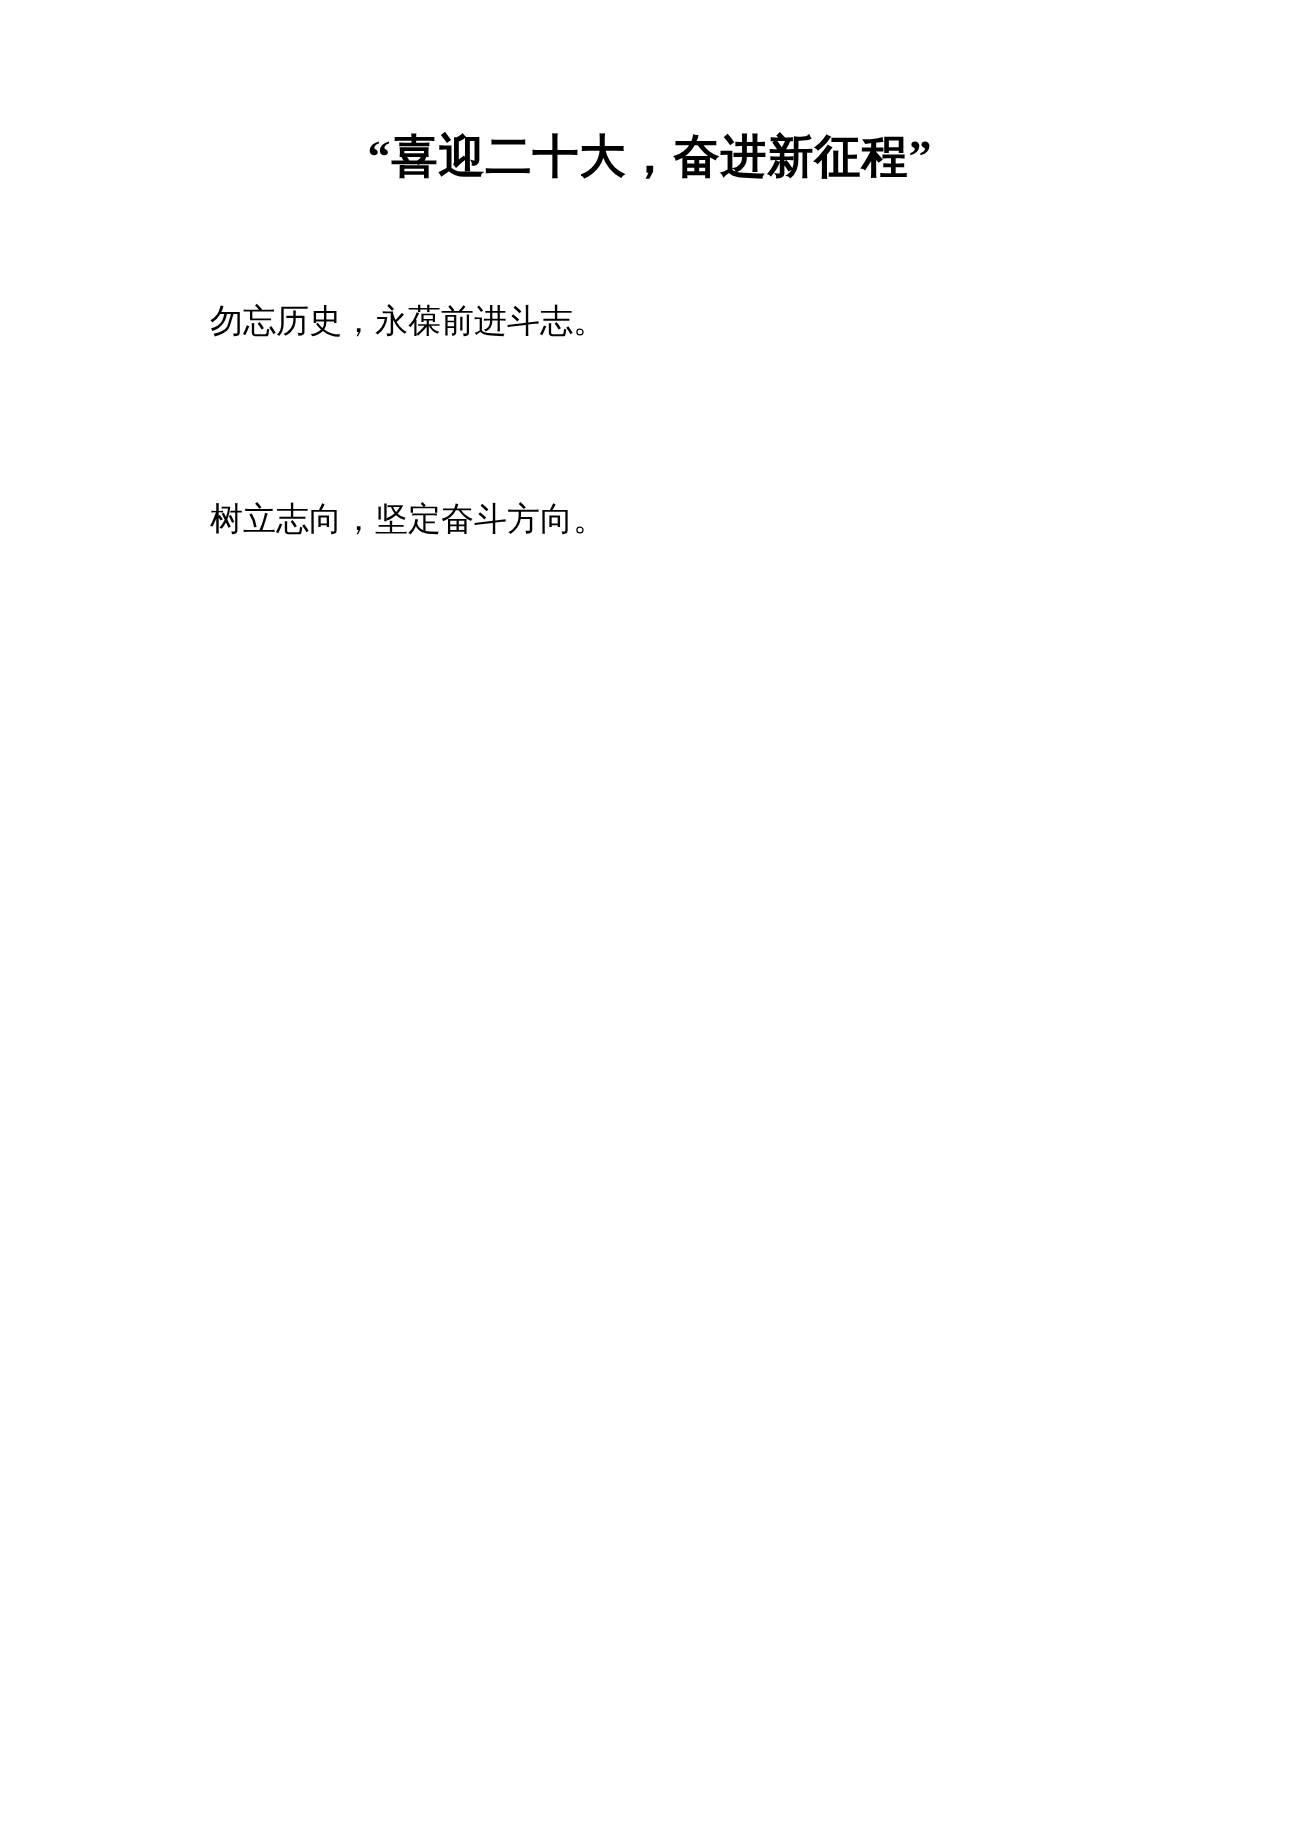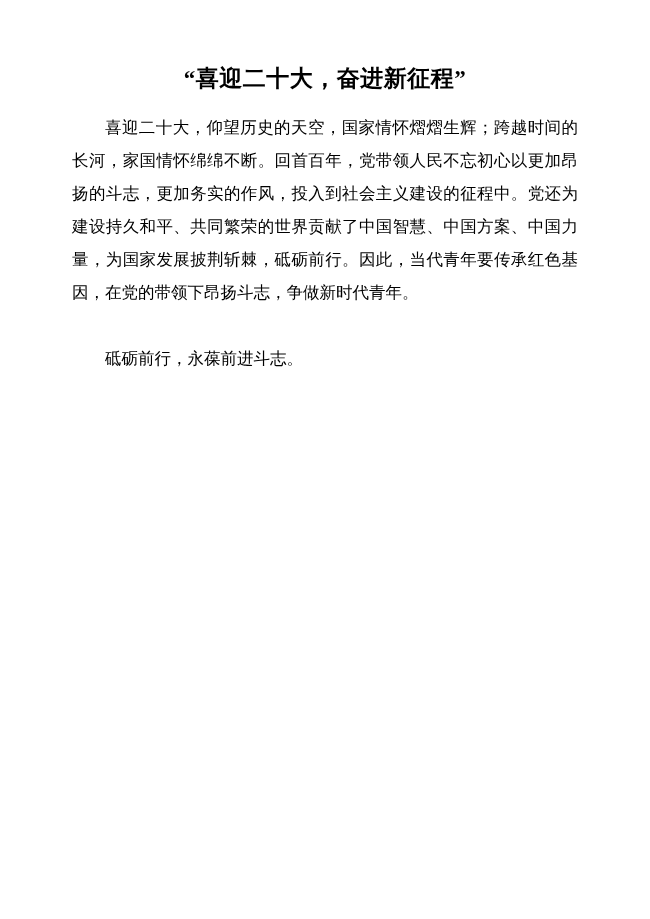--- a/index.html
+++ b/index.html
@@ -43,25 +43,25 @@
     height: 33px;
   }
 </style>
 </head>
 <body>
 
 <div class="page">
 
   <h1 class="doc-title">“喜迎二十大，奋进新征程”</h1>
 
-  <p class="para">喜迎二十大，仰望历史的天空，国家情怀熠熠生辉；跨越时间的长河，家国情怀绵绵不断。回首百年，党带领人民不忘初心以更加昂扬的斗志，更加务实的作风，投入到社会主义建设的征程中。党还为建设持久和平、共同繁荣的世界贡献了中国智慧、中国方案、中国力量，为国家发展披荆斩棘，砥砺前行。因此，当代青年要传承红色基因，在党的带领下昂扬斗志，争做新时代青年。</p>
 
   <div class="spacer-para"></div>
 
-  <p class="para">砥砺前行，永葆前进斗志。</p>
+  <p class="para">勿忘历史，永葆前进斗志。</p>
 
   <div class="spacer-para"></div>
 
 
   <div class="spacer-para"></div>
 
+  <p class="para">树立志向，坚定奋斗方向。</p>
 
 </div>
 
 </body></html>

